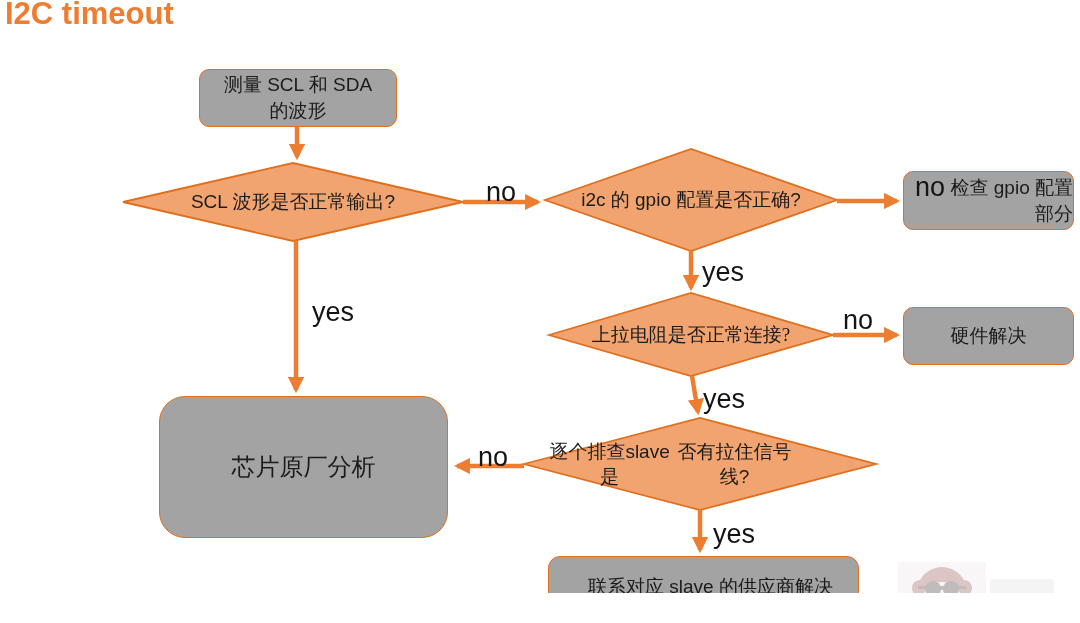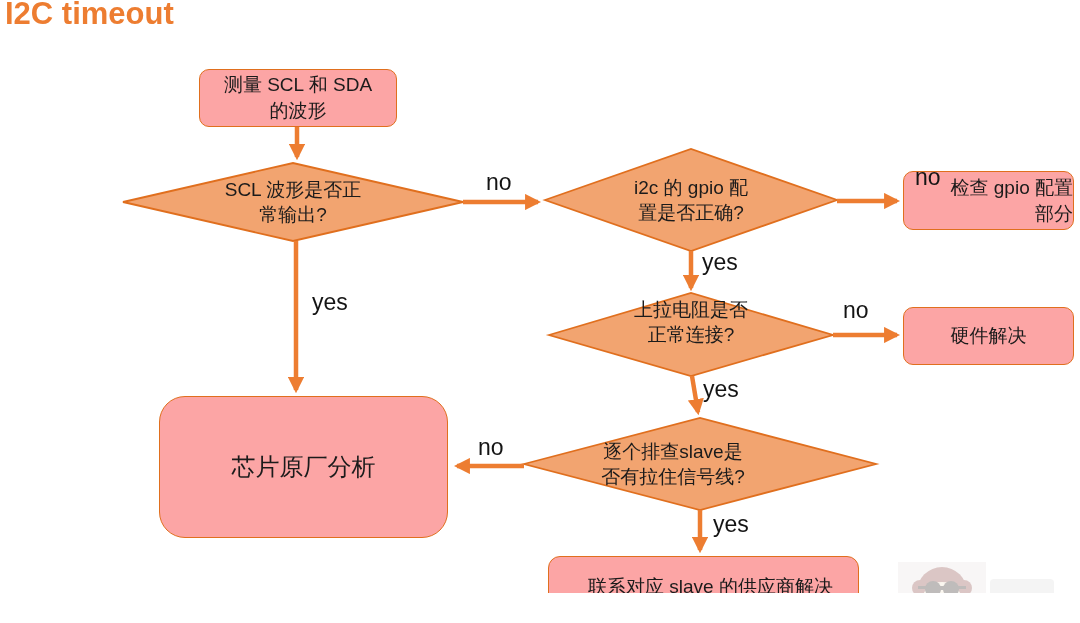--- a/index.html
+++ b/index.html
@@ -23,56 +23,57 @@
     letter-spacing: 0px;
   }
   .wires {
     position: absolute;
     left: 0;
     top: 0;
   }
   .node {
     position: absolute;
     box-sizing: border-box;
-    background: #fca5a5;
+    background: #a3a3a3;
     border: 1.8px solid #E06F1E;
     display: flex;
     flex-direction: column;
     align-items: center;
     justify-content: center;
     text-align: center;
     font-size: 19px;
     line-height: 1.35;
     color: #1b1b1b;
   }
   #box-measure        { left: 199px; top: 69px;  width: 198px; height: 58px; border-radius: 10px; }
   #box-check-gpio     { left: 903px; top: 171px; width: 171px; height: 59px; border-radius: 10px; align-items: flex-end; }
   #box-hardware       { left: 903px; top: 307px; width: 171px; height: 58px; border-radius: 10px; }
   #box-vendor-analysis{ left: 159px; top: 396px; width: 289px; height: 142px; border-radius: 26px; font-size: 24px; }
   #box-contact        { left: 548px; top: 556px; width: 311px; height: 61px; border-radius: 12px; padding-left: 14px; }
   .dlabel {
     position: absolute;
     display: flex;
-    flex-direction: column;
+    flex-direction: row;
     align-items: center;
     justify-content: center;
     text-align: center;
     font-size: 19px;
     line-height: 1.32;
     color: #1b1b1b;
     pointer-events: none;
   }
   #dl-scl    { left: 178px; top: 168px; width: 230px; height: 68px; }
   #dl-gpio   { left: 576px; top: 166px; width: 230px; height: 68px; }
-  #dl-pullup { left: 576px; top: 288px; width: 230px; height: 68px; }
+  #dl-pullup { left: 576px; top: 301px; width: 230px; height: 68px; font-family: Liberation Serif, serif; }
   #dl-slave  { left: 548px; top: 430px; width: 250px; height: 68px; }
   .elabel {
     position: absolute;
-    font-size: 23px;
+    font-size: 27px;
     color: #141414;
+    margin-top: 8px;
   }
   #el-no1  { left: 486px; top: 169px; }
   #el-no2  { left: 915px; top: 164px; }
   #el-no3  { left: 843px; top: 297px; }
   #el-no4  { left: 478px; top: 434px; }
   #el-yes1 { left: 312px; top: 289px; }
   #el-yes2 { left: 702px; top: 249px; }
   #el-yes3 { left: 703px; top: 376px; }
   #el-yes4 { left: 713px; top: 511px; }
   .watermark {

